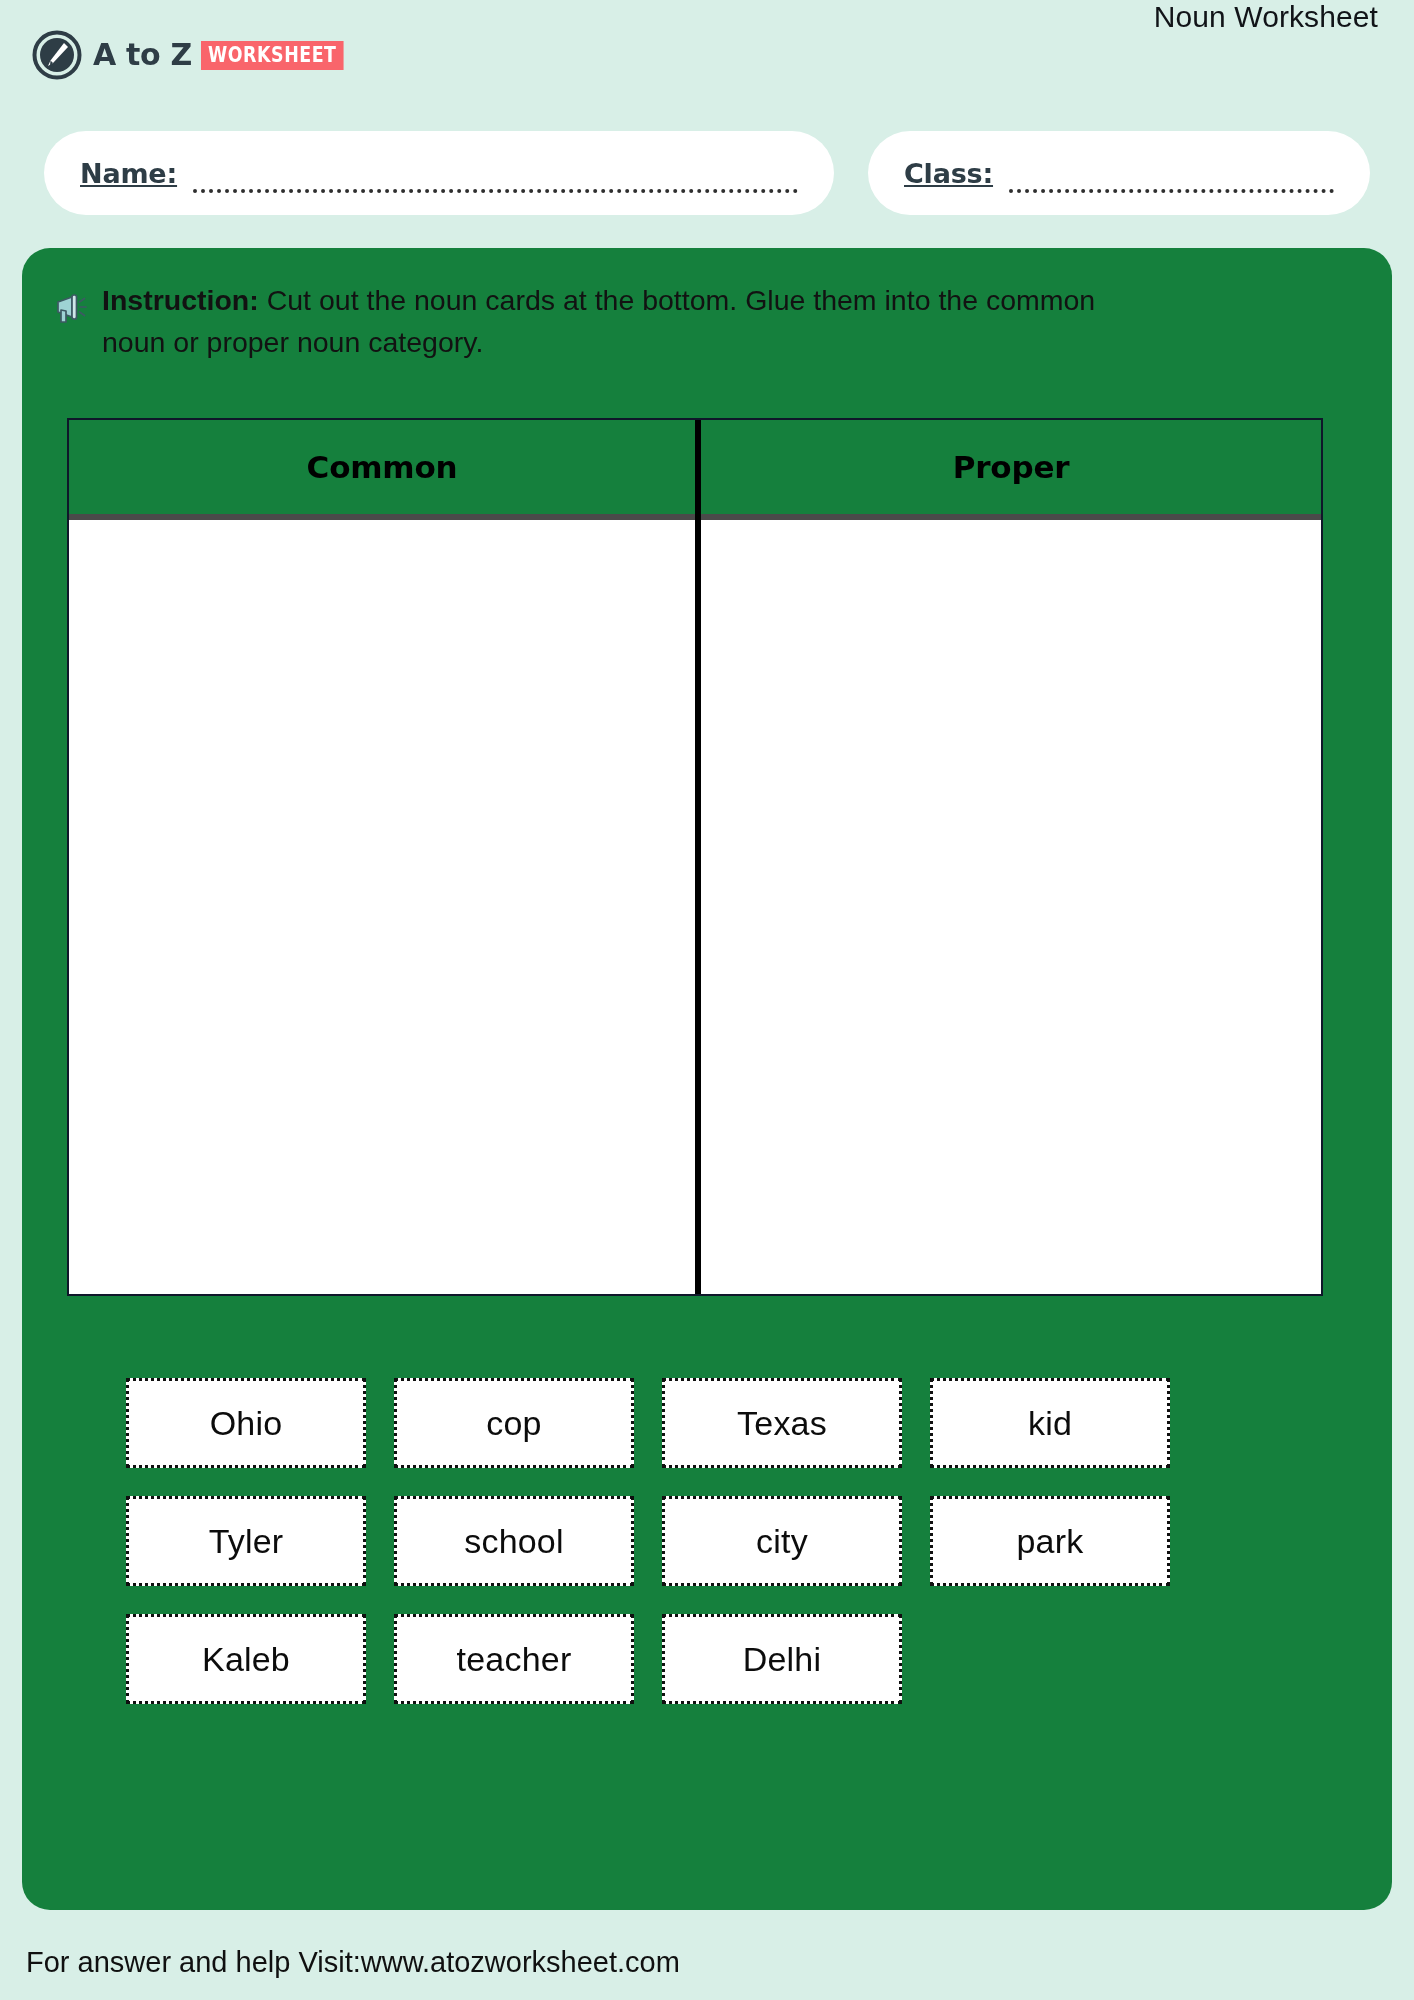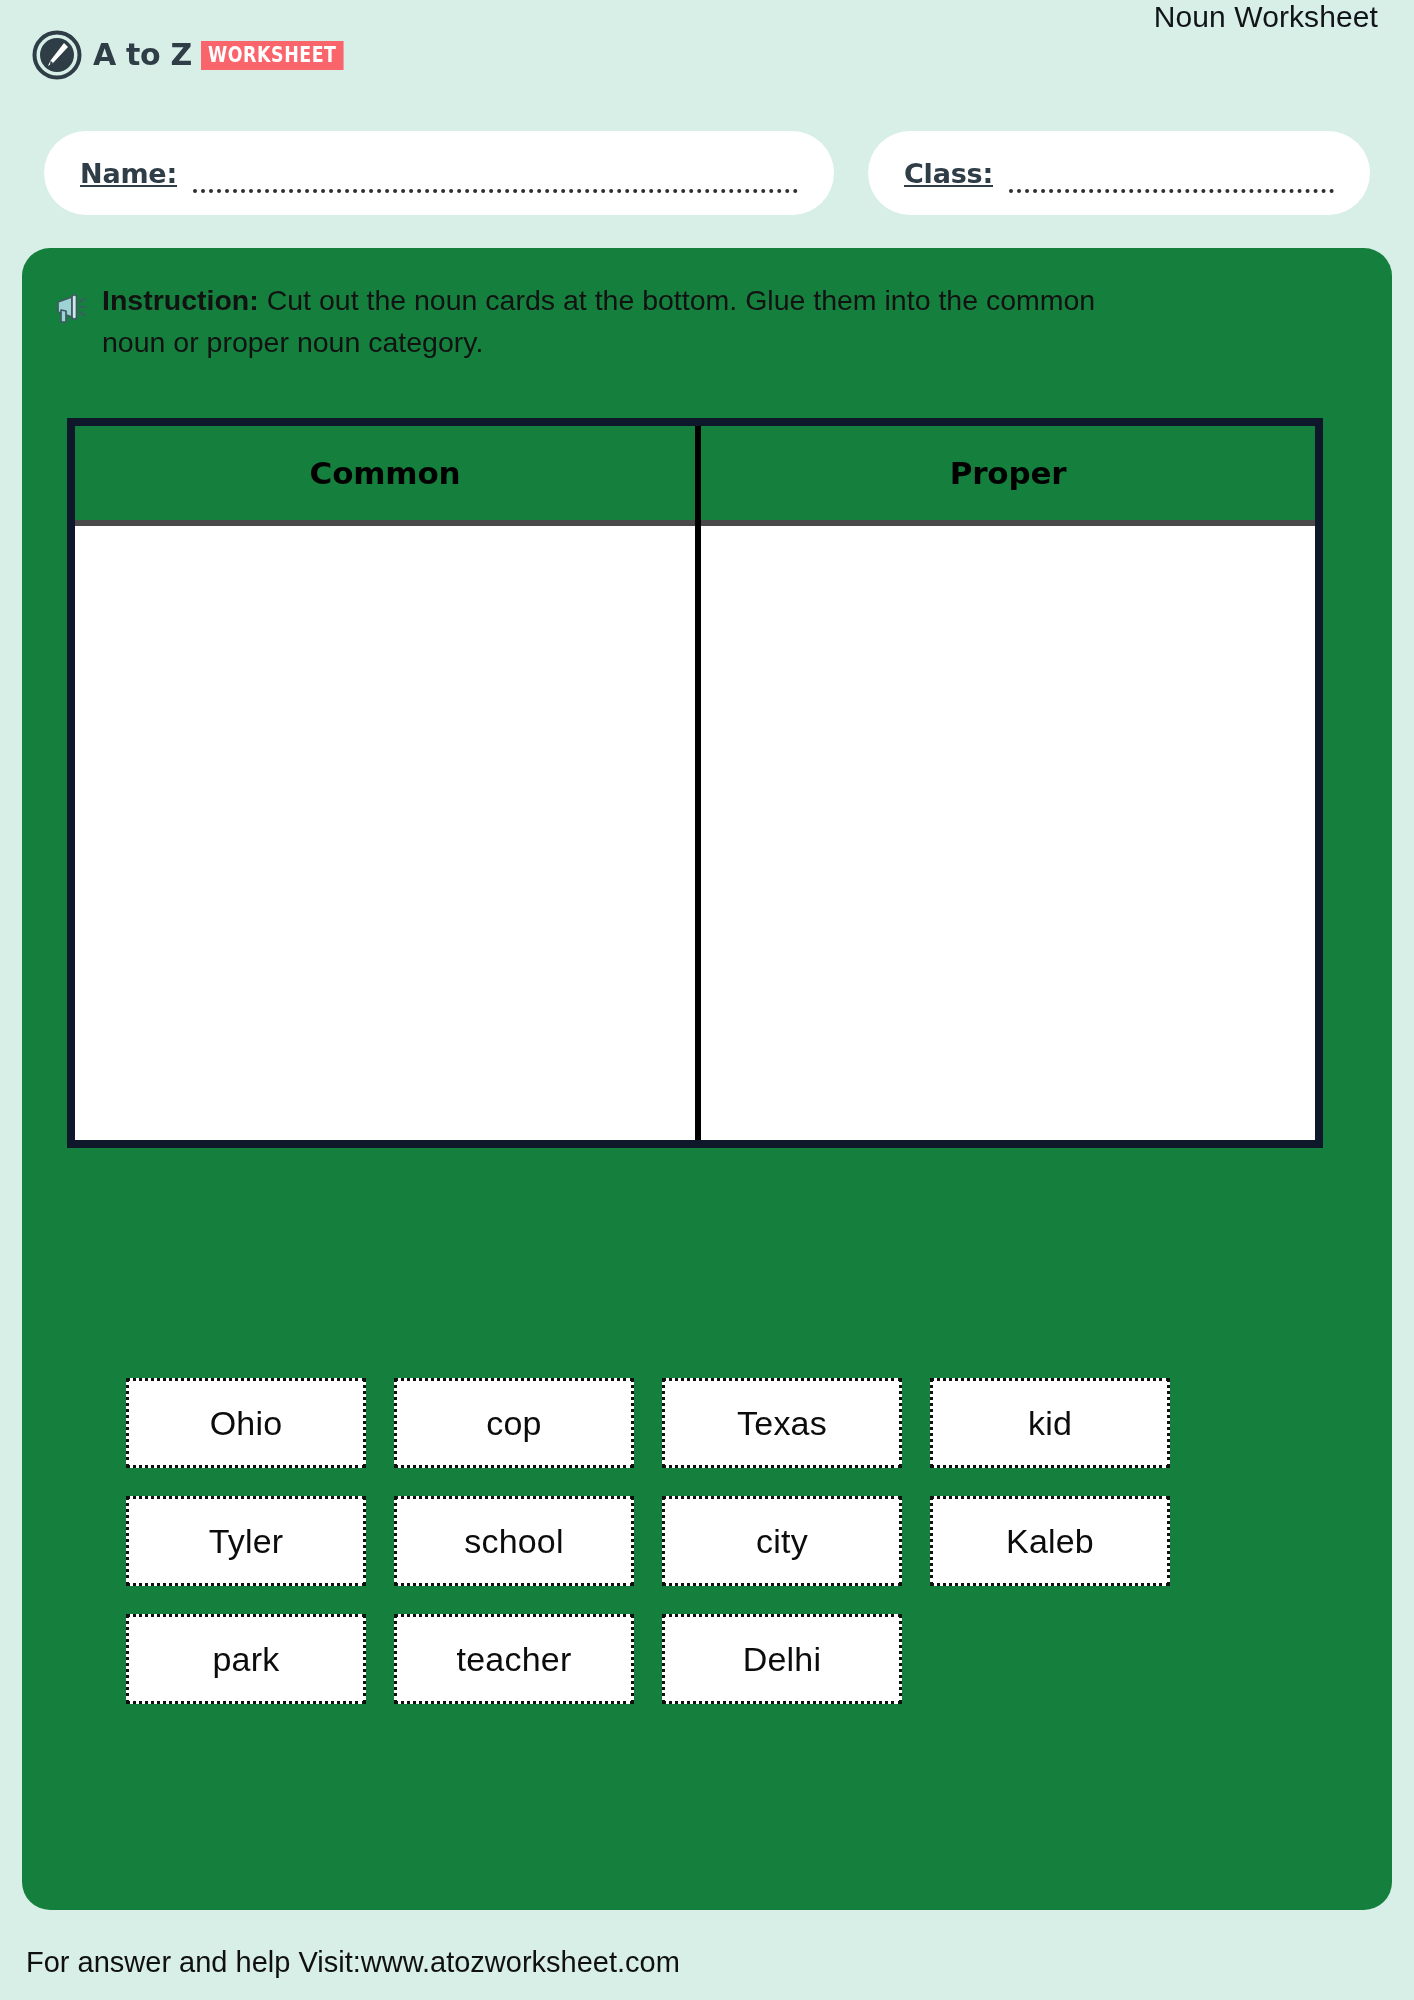--- a/index.html
+++ b/index.html
@@ -161,22 +161,22 @@
   .instruction-body {
     font-weight: 400;
   }
 
   
   .noun-table {
     position: absolute;
     top: 170px;
     left: 45px;
     width: 1256px;
-    height: 730px;
-    border: 8px solid #0f172a;
+    height: 878px;
+    border: 2px solid #0f172a;
     display: flex;
   }
 
   .table-col {
     flex: 1 1 50%;
     display: flex;
     flex-direction: column;
     min-width: 0;
   }
 
@@ -344,24 +344,24 @@
     <div class="noun-card">
         <span class="noun-card-label">Tyler</span>
       </div>
     <div class="noun-card">
         <span class="noun-card-label">school</span>
       </div>
     <div class="noun-card">
         <span class="noun-card-label">city</span>
       </div>
     <div class="noun-card">
+        <span class="noun-card-label">park</span>
+      </div>
+    <div class="noun-card">
         <span class="noun-card-label">Kaleb</span>
-      </div>
-    <div class="noun-card">
-        <span class="noun-card-label">park</span>
       </div>
     <div class="noun-card">
         <span class="noun-card-label">teacher</span>
       </div>
     <div class="noun-card">
         <span class="noun-card-label">Delhi</span>
       </div>
   </div>
 
 </div>

